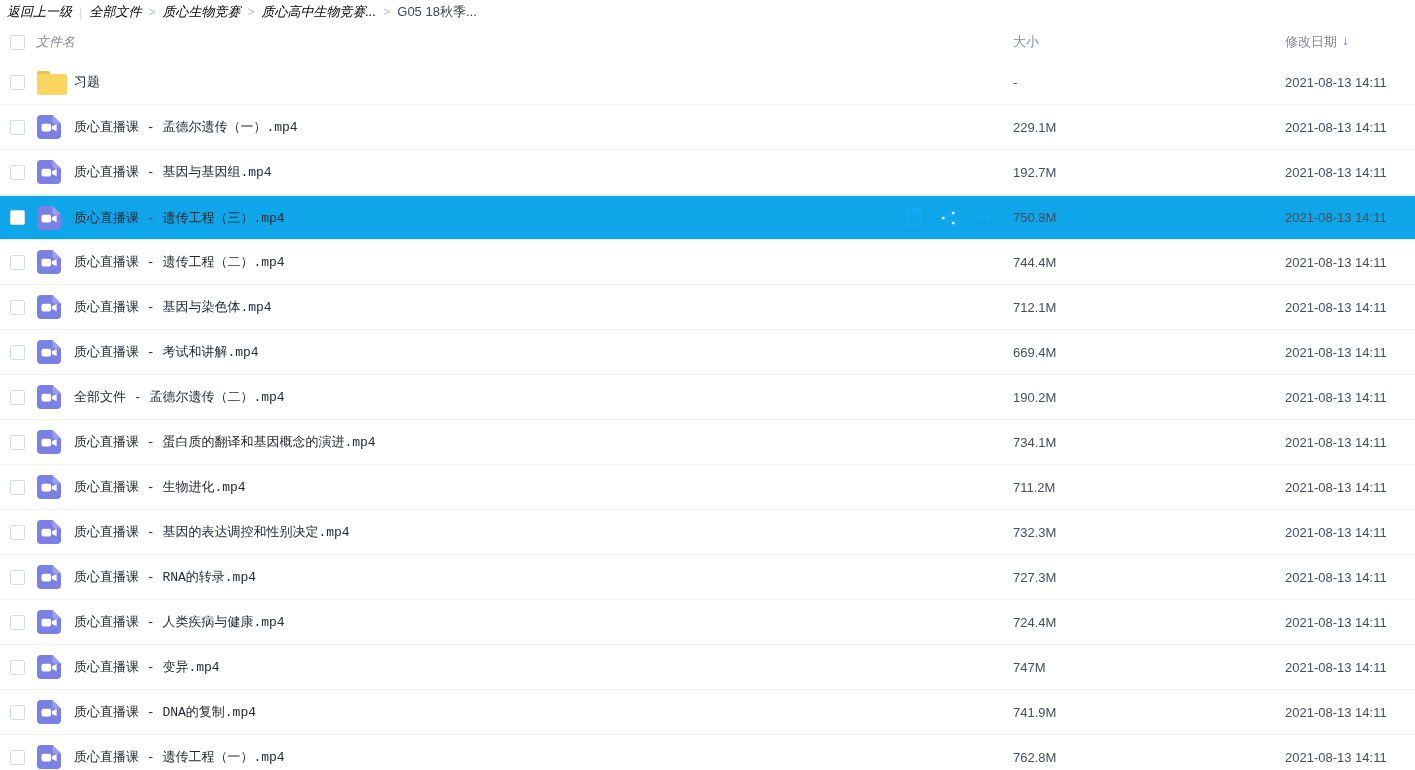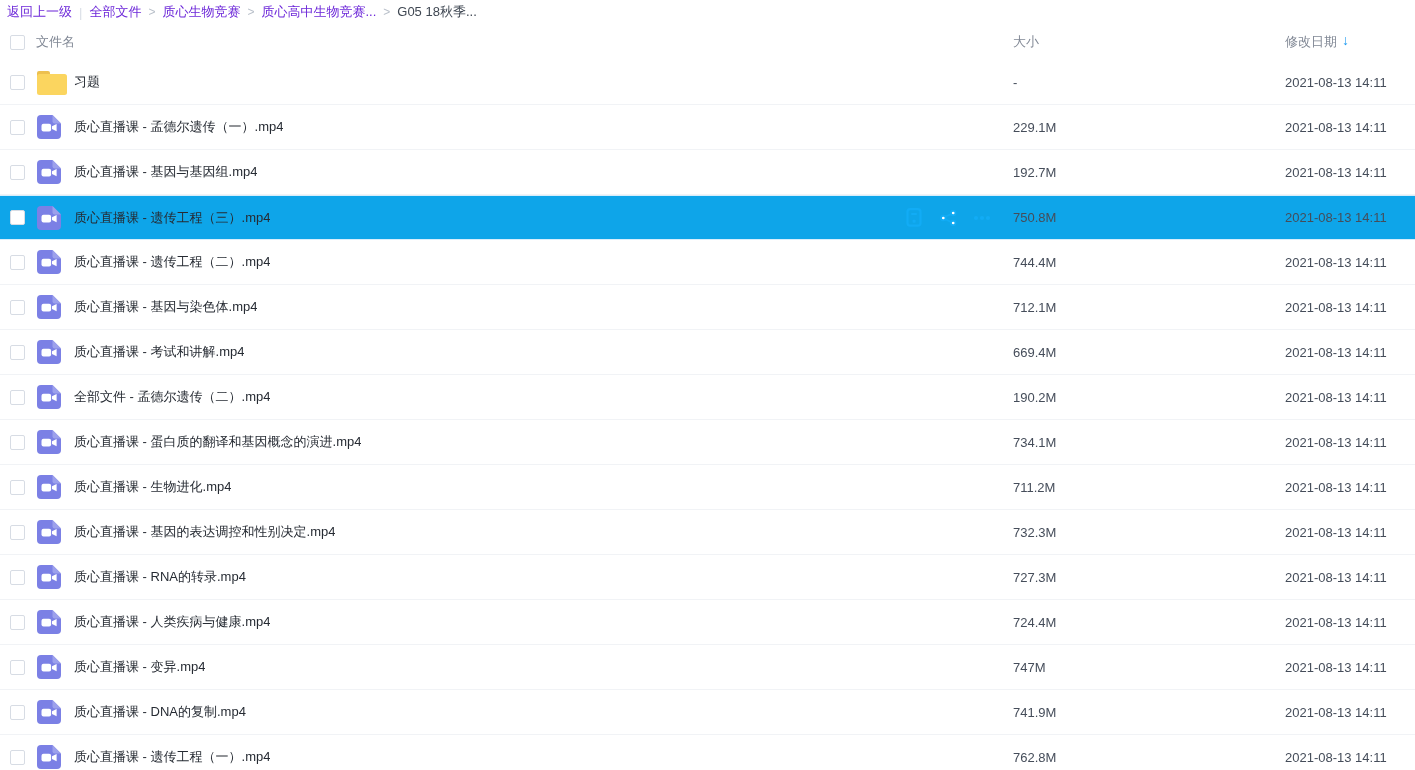--- a/index.html
+++ b/index.html
@@ -1,43 +1,43 @@
 <!DOCTYPE html>
 <html><head>
 <meta charset="utf-8">
 <style>
   * { margin:0; padding:0; box-sizing:border-box; }
   html,body { width:1415px; height:770px; overflow:hidden; background:#fff;
               font-family:"Liberation Sans","DejaVu Sans",sans-serif; font-size:13px; color:#262b33; }
 
   
   .breadcrumb { height:24px; display:flex; align-items:center; padding-left:7px; gap:7px; white-space:nowrap; }
-  .bc-link { color:#6d28d9; cursor:pointer; text-decoration:none; }
+  .bc-link { color:#000000; cursor:pointer; text-decoration:none;font-style:italic; }
   .bc-divider { color:#d9dee6; }
   .bc-sep { color:#b8bfc9; font-size:12px; }
   .bc-current { color:#3f4752; }
 
   
   .list-header { height:36px; display:flex; align-items:center; color:#81889
 
 5; }
   .list-header { color:#818895; }
   .cell-check { width:36px; padding-left:10px; display:flex; align-items:center; }
   .checkbox { width:15px; height:15px; border:1px solid #d7dce4; border-radius:2px; background:#fff; display:inline-block; }
-  .hdr-name { flex:0 0 auto; }
+  .hdr-name { flex:0 0 auto;font-style:italic; }
   .hdr-spacer { flex:1; }
   .hdr-size { width:272px; }
   .hdr-date { width:130px; display:flex; gap:5px; }
   .sort-arrow { color:#1f9bf0; font-weight:bold; font-size:14px; line-height:1; }
 
   
   .row { height:45px; display:flex; align-items:center; border-bottom:1px solid #f1f3f6; }
   .row.hovered { background:#0ea5e9; border-top:1px solid #d7eefc; border-bottom:1px solid #d7eefc; }
   .cell-icon { width:38px; display:flex; align-items:center; justify-content:flex-start; }
-  .cell-name { flex:1; display:flex; align-items:center; min-width:0; }
+  .cell-name { flex:1; display:flex; align-items:center; min-width:0;font-family:Liberation Mono, monospace; }
   .file-name { cursor:pointer; overflow:hidden; text-overflow:ellipsis; white-space:nowrap; }
   .row-actions { margin-left:auto; margin-right:22px; display:flex; align-items:center; gap:16px; }
   .action { width:18px; height:18px; display:flex; align-items:center; justify-content:center; cursor:pointer; }
   .cell-size { width:272px; color:#454d5a; }
   .cell-date { width:130px; color:#454d5a; }
 </style>
 </head>
 <body>
 
 <div class="breadcrumb">

